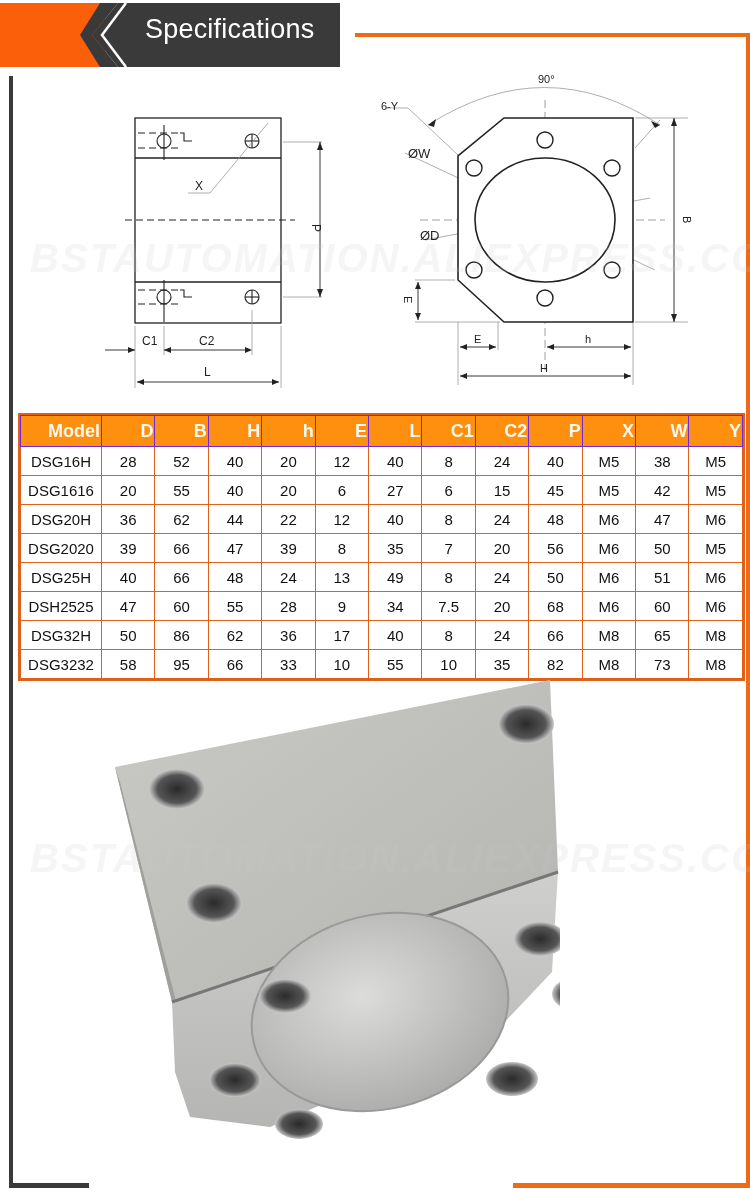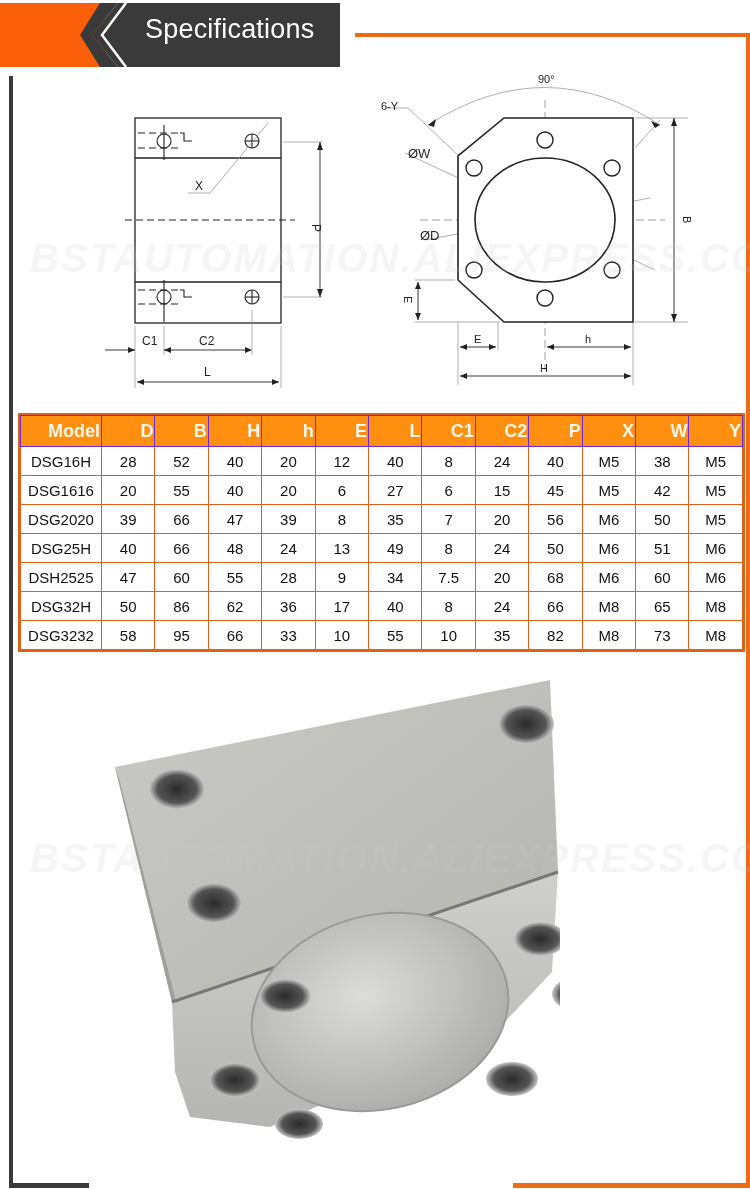--- a/index.html
+++ b/index.html
@@ -229,20 +229,35 @@
           <td>6</td>
           <td>27</td>
           <td>6</td>
           <td>15</td>
           <td>45</td>
           <td>M5</td>
           <td>42</td>
           <td>M5</td>
         </tr>
         <tr>
+          <td>DSG20H</td>
+          <td>36</td>
+          <td>62</td>
+          <td>44</td>
+          <td>22</td>
+          <td>12</td>
+          <td>40</td>
+          <td>8</td>
+          <td>24</td>
+          <td>48</td>
+          <td>M6</td>
+          <td>47</td>
+          <td>M6</td>
+        </tr>
+        <tr>
           <td>DSG2020</td>
           <td>39</td>
           <td>66</td>
           <td>47</td>
           <td>39</td>
           <td>8</td>
           <td>35</td>
           <td>7</td>
           <td>20</td>
           <td>56</td>

